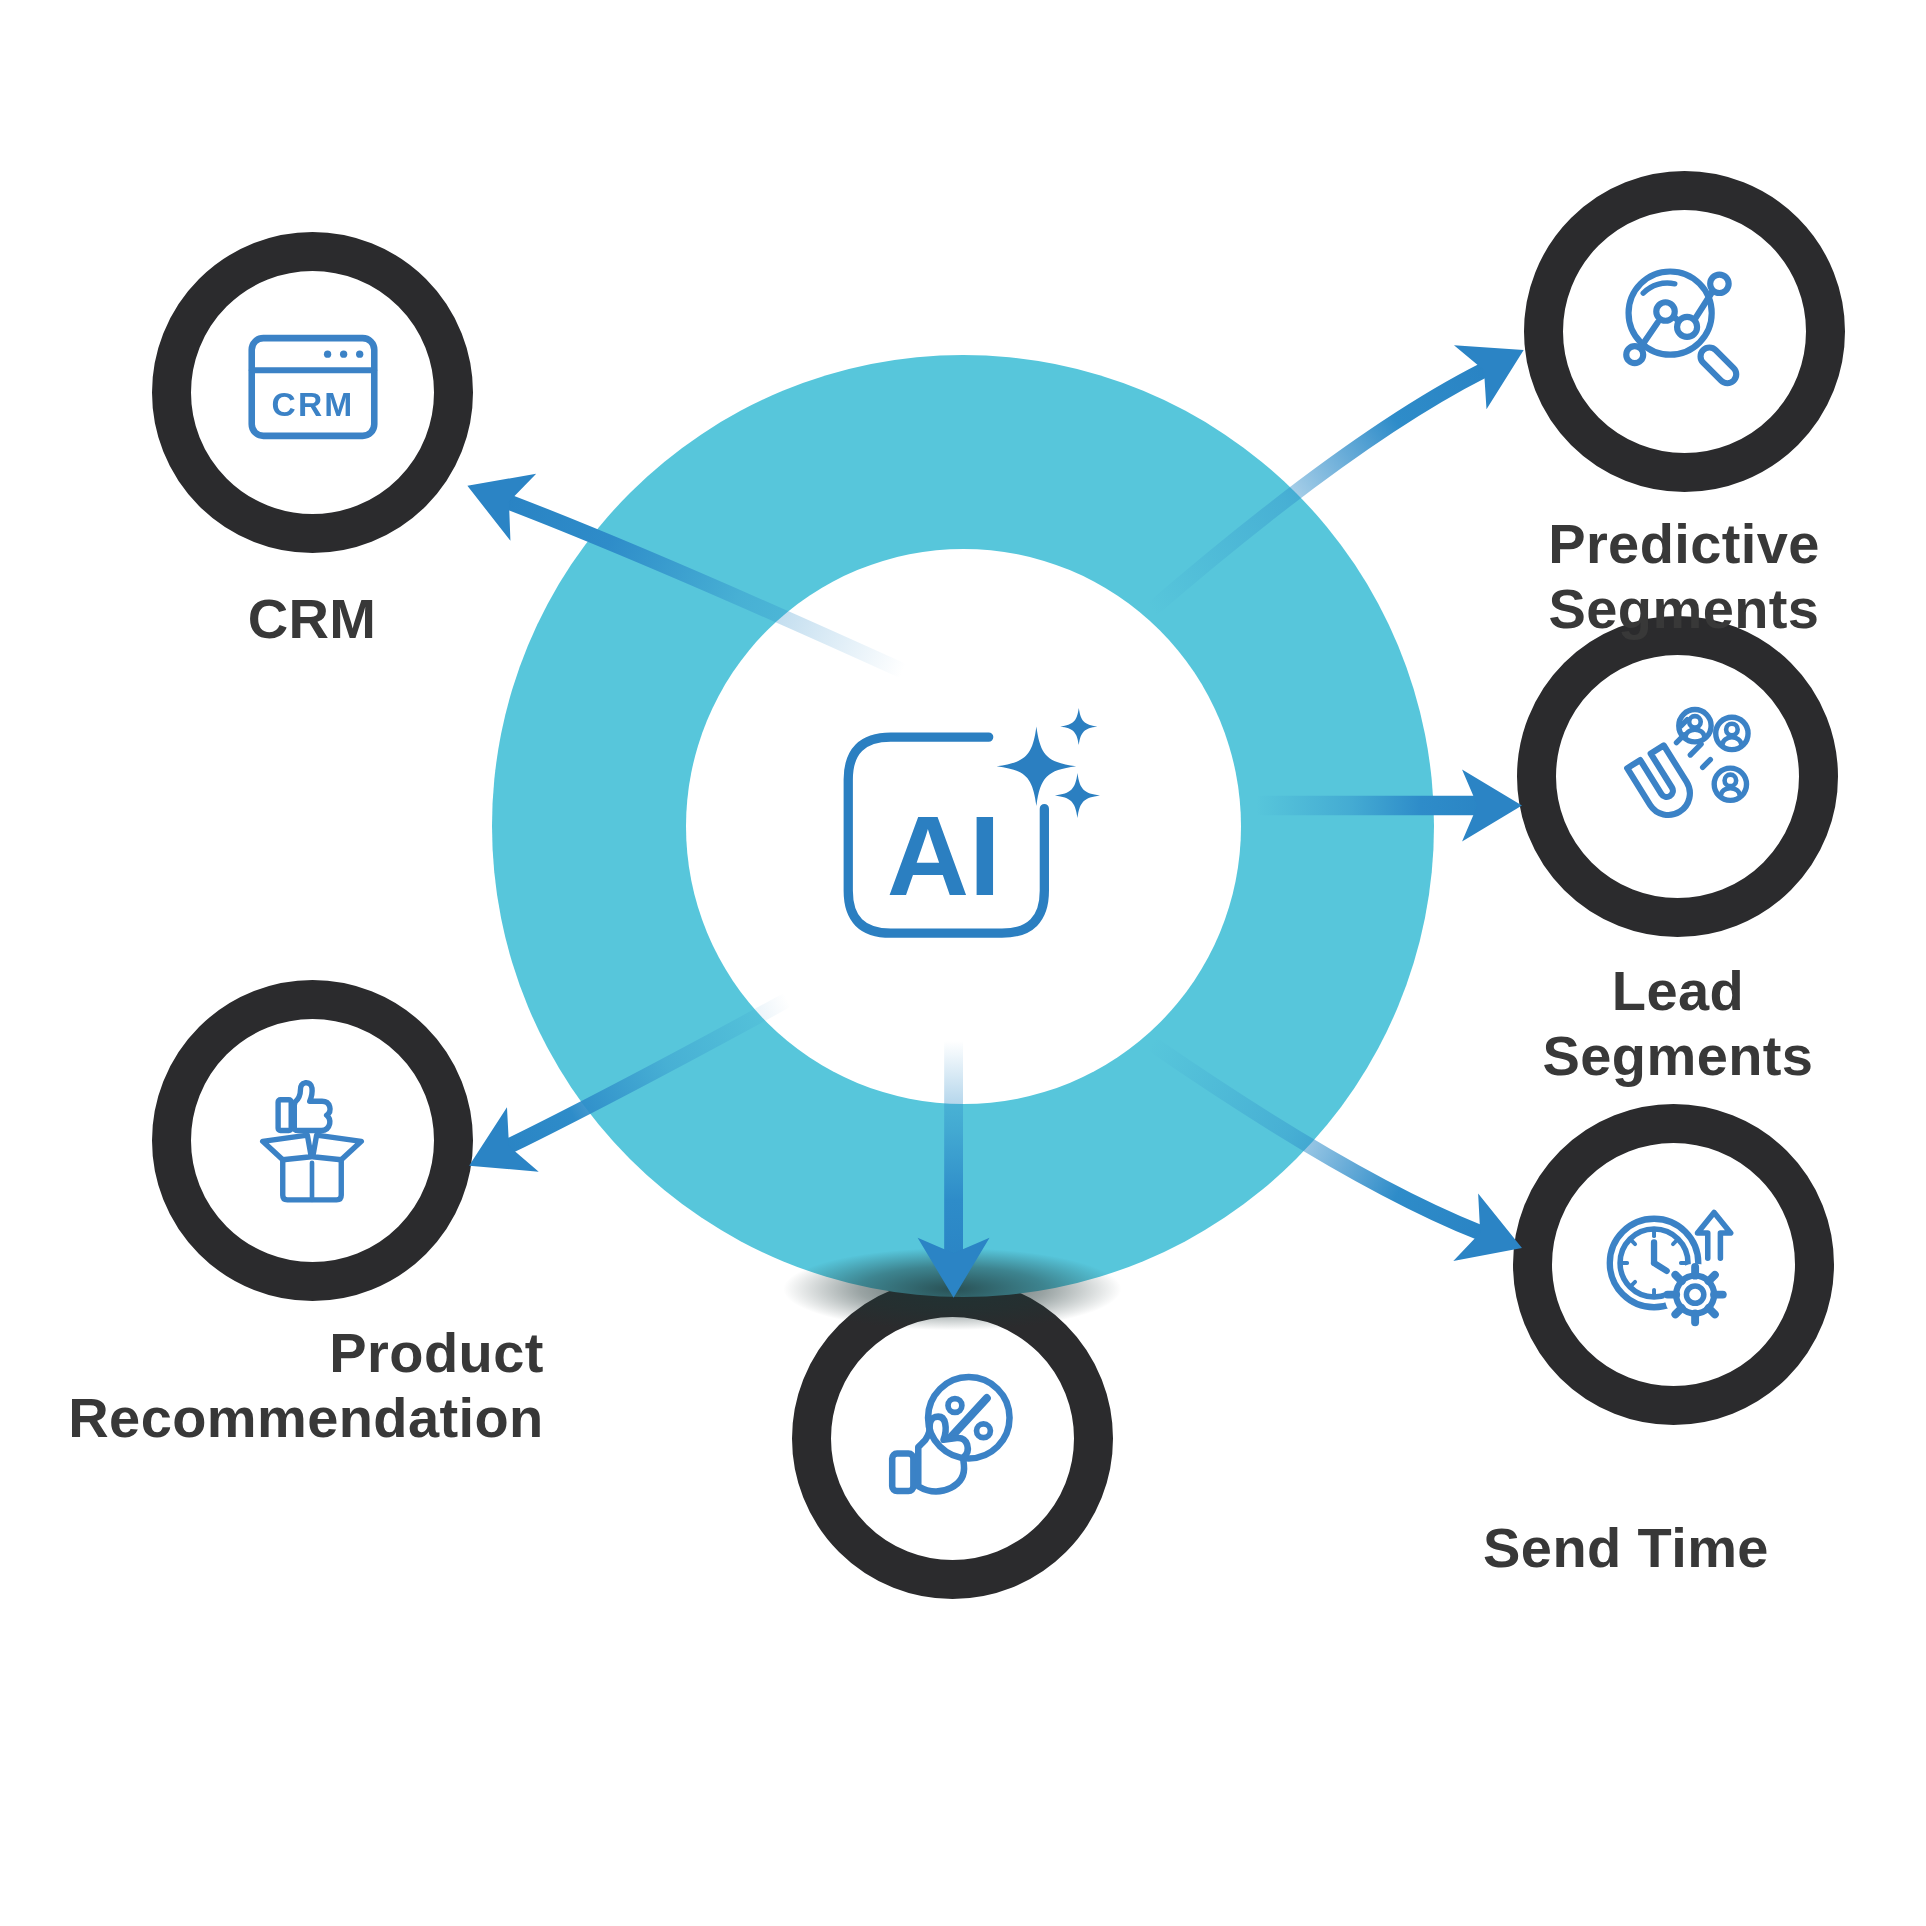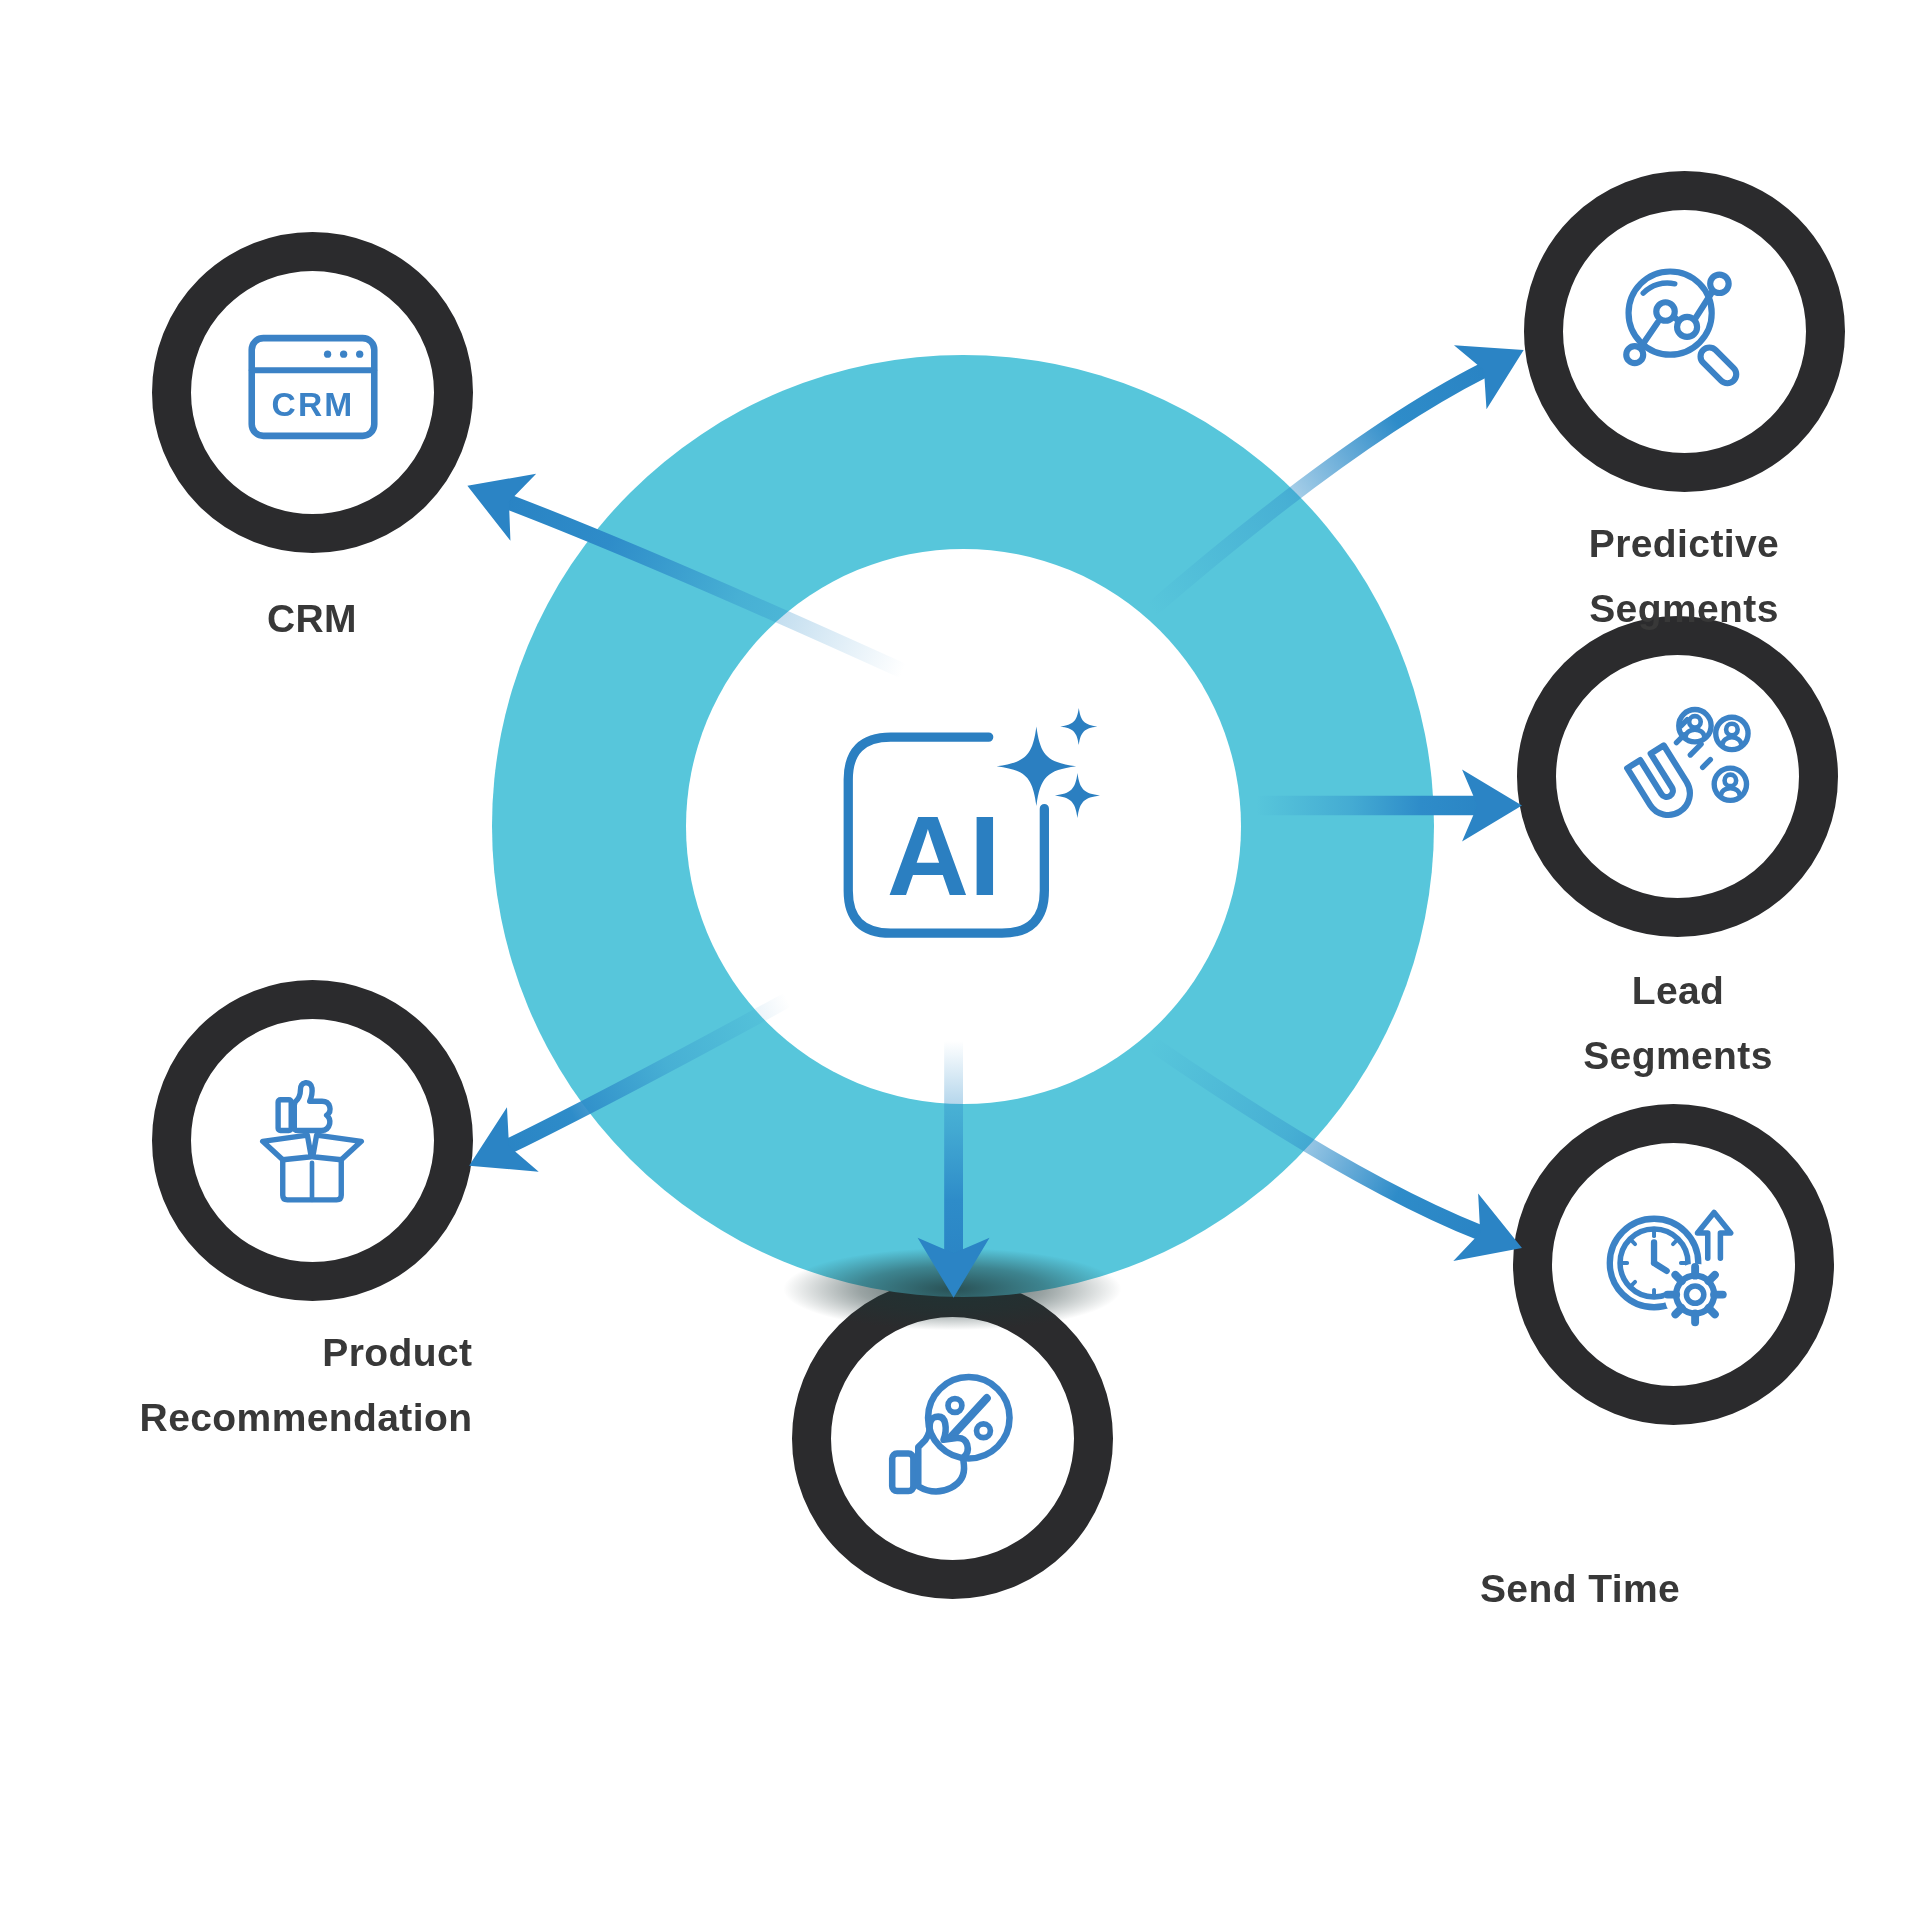--- a/index.html
+++ b/index.html
@@ -21,21 +21,21 @@
   .ring{width:321px;height:321px;border-radius:50%;box-sizing:border-box;
     border:39px solid var(--ring-dark);background:#fff;}
   .node-icon{z-index:8;overflow:visible;}
   .z-node{z-index:7;}
   .z-nbo-ring{z-index:1;}
   .z-nbo-icon{z-index:6;}
   
   #arrows{left:0;top:0;width:1926px;height:1926px;z-index:9;pointer-events:none;}
   
   .node-label{z-index:10;transform:translateX(-50%);text-align:center;
-    color:var(--label-dark);font-weight:700;font-size:39px;line-height:65px;
+    color:var(--label-dark);font-weight:700;font-size:56px;line-height:65px;
     letter-spacing:0.4px;white-space:nowrap;}
   .icon-stroke{stroke:var(--icon-blue);fill:none;stroke-linecap:round;stroke-linejoin:round;}
   .icon-fill{fill:var(--icon-blue);stroke:none;}
 </style>
 </head>
 <body>
 
 <div id="canvas">
 
   <div class="abs ring z-nbo-ring" style="left:792px;top:1278px;"></div>
@@ -228,21 +228,21 @@
     <div>CRM</div>
   </div>
   <div class="abs node-label" style="left:1684px;top:511px;">
     <div>Predictive</div>
     <div>Segments</div>
   </div>
   <div class="abs node-label" style="left:1678px;top:958px;">
     <div>Lead</div>
     <div>Segments</div>
   </div>
-  <div class="abs node-label" style="left:1580px;top:1515px;margin-top:41px;">
+  <div class="abs node-label" style="left:1626px;top:1515px;">
     <div>Send Time</div>
   </div>
   <div class="abs node-label" style="left:951px;top:1624px;">
   </div>
   <div class="abs node-label" style="left:306px;top:1320px;text-align:right;">
     <div>Product</div>
     <div>Recommendation</div>
   </div>
 
 </div>

